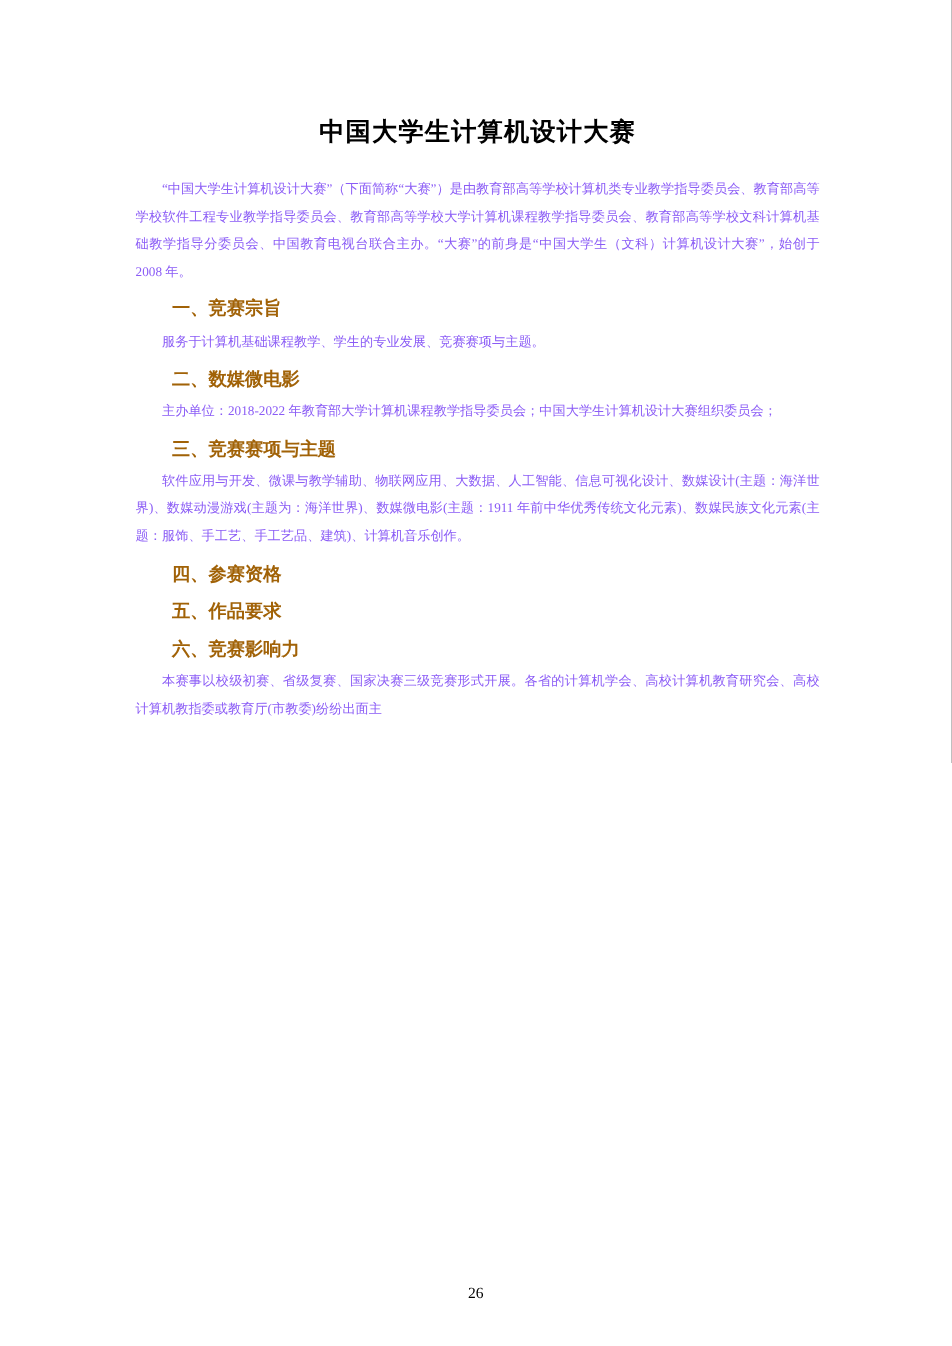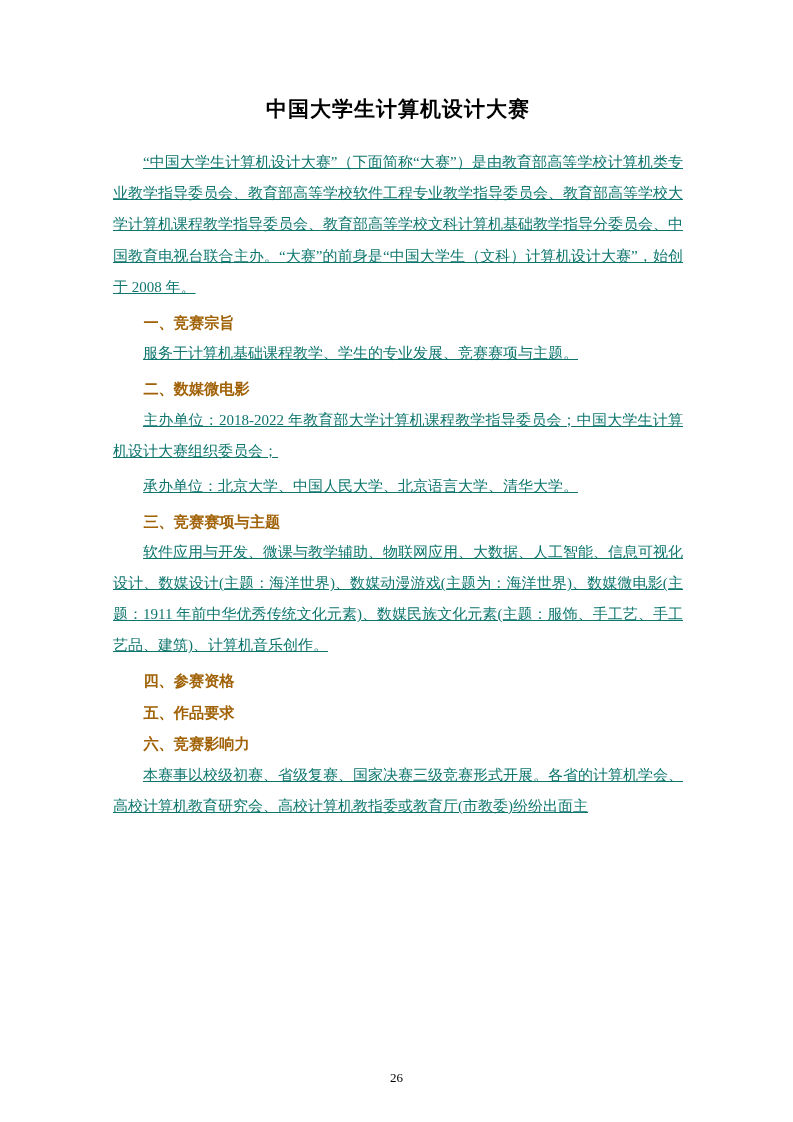--- a/index.html
+++ b/index.html
@@ -19,38 +19,37 @@
     box-sizing: border-box;
     overflow: hidden;
   }
   .content {
     position: absolute;
     left: 113px;
     top: 96px;
     width: 570px;
   }
   .doc-title {
-    font-family: Liberation Mono, monospace;
+    font-family: Liberation Serif, serif;
     font-weight: bold;
     font-size: 21px;
     text-align: center;
     letter-spacing: 1px;
     color: #000;
     margin: 0 0 22px 0;
     line-height: 1.4;
   }
   p.para {
     margin: 0 0 4px 0;
-    font-size: 15px;
+    font-size: 11px;
     line-height: 2.07;
     text-align: justify;
     text-justify: inter-ideograph;
     text-indent: 2em;
-    color: #0f766e;
-    text-decoration: underline;
+    color: #8b5cf6;
   }
   h2.section {
     font-family: "Liberation Sans", sans-serif;
     font-weight: bold;
     font-size: 15.2px;
     line-height: 2.07;
     margin: 0 0 0 0;
     text-indent: 2em;
     color: #a16207;
   }
@@ -75,21 +74,20 @@
 
     <h1 class="doc-title">中国大学生计算机设计大赛</h1>
 
     <p class="para">“中国大学生计算机设计大赛”（下面简称“大赛”）是由教育部高等学校计算机类专业教学指导委员会、教育部高等学校软件工程专业教学指导委员会、教育部高等学校大学计算机课程教学指导委员会、教育部高等学校文科计算机基础教学指导分委员会、中国教育电视台联合主办。“大赛”的前身是“中国大学生（文科）计算机设计大赛”，始创于 2008 年。</p>
 
     <h2 class="section">一、竞赛宗旨</h2>
     <p class="para">服务于计算机基础课程教学、学生的专业发展、竞赛赛项与主题。</p>
 
     <h2 class="section">二、数媒微电影</h2>
     <p class="para">主办单位：2018-2022 年教育部大学计算机课程教学指导委员会；中国大学生计算机设计大赛组织委员会；</p>
-    <p class="para">承办单位：北京大学、中国人民大学、北京语言大学、清华大学。</p>
 
     <h2 class="section">三、竞赛赛项与主题</h2>
     <p class="para">软件应用与开发、微课与教学辅助、物联网应用、大数据、人工智能、信息可视化设计、数媒设计(主题：海洋世界)、数媒动漫游戏(主题为：海洋世界)、数媒微电影(主题：1911 年前中华优秀传统文化元素)、数媒民族文化元素(主题：服饰、手工艺、手工艺品、建筑)、计算机音乐创作。</p>
 
     <h2 class="section">四、参赛资格</h2>
 
     <h2 class="section">五、作品要求</h2>
 
     <h2 class="section">六、竞赛影响力</h2>
     <p class="para">本赛事以校级初赛、省级复赛、国家决赛三级竞赛形式开展。各省的计算机学会、高校计算机教育研究会、高校计算机教指委或教育厅(市教委)纷纷出面主</p>

